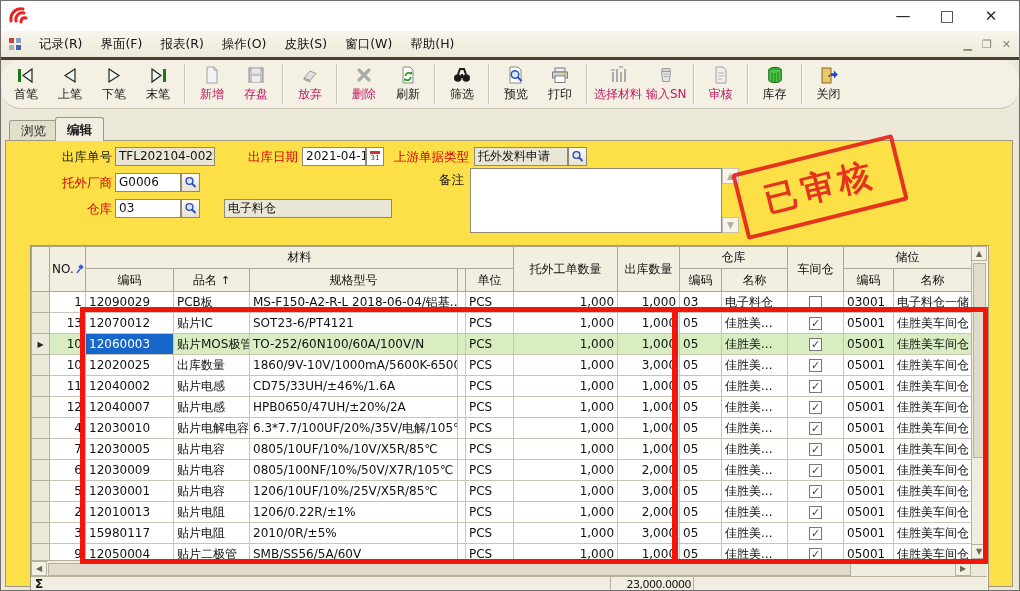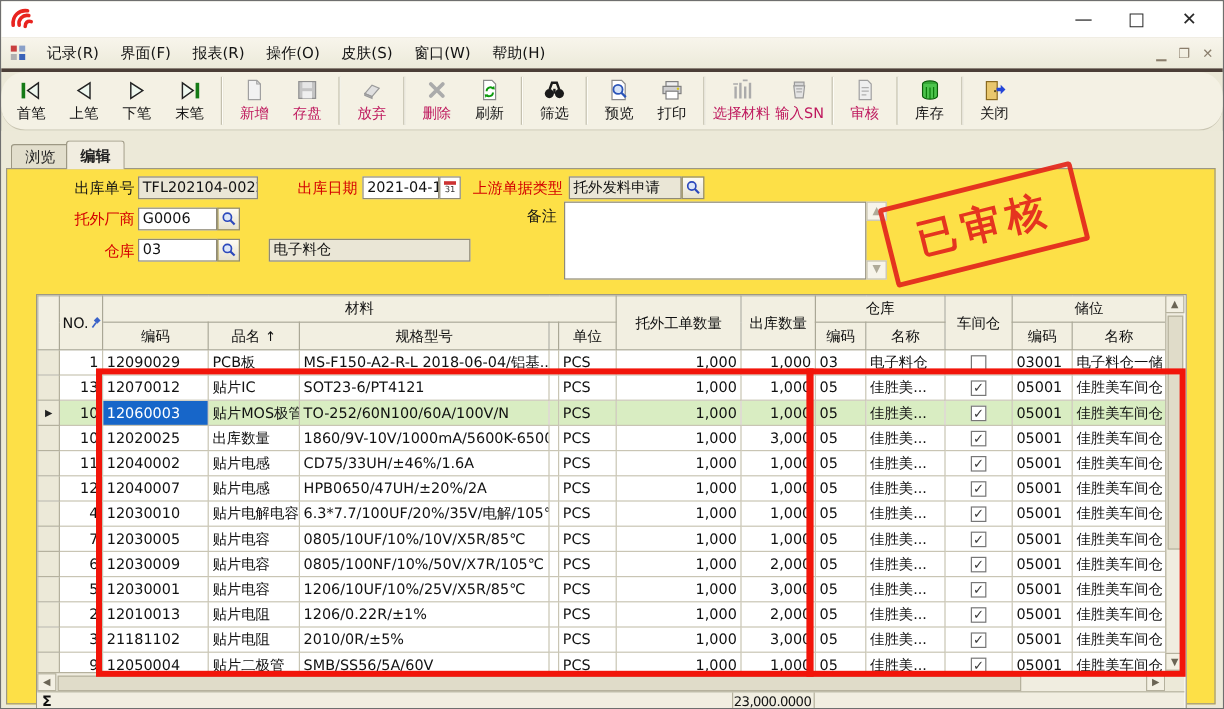--- a/index.html
+++ b/index.html
@@ -87,21 +87,21 @@
   .hscroll{position:absolute;left:0;top:314px;width:940px;height:16px;background:#f0ede0;
            border-top:1px solid #b5b19d;box-sizing:border-box;}
   .sbtn{position:absolute;width:16px;height:15px;background:#f3f0e3;border:1px solid #b5b19d;
         box-sizing:border-box;color:#6b6555;font-size:8px;display:flex;align-items:center;justify-content:center;}
   .sthumb{position:absolute;background:#e0dcc9;border:1px solid #b5b19d;box-sizing:border-box;}
   .corner{position:absolute;left:940px;top:314px;width:16px;height:16px;background:#ece9d8;}
   
   .gsummary{position:absolute;left:0;top:330px;width:956px;height:16px;background:#f1eee1;
             border-top:1px solid #b5b19d;box-sizing:border-box;font-size:12px;}
   .sigma{position:absolute;left:4px;top:0px;font-size:12px;font-weight:bold;color:#111;line-height:15px;}
-  .sum-cell{position:absolute;left:579px;top:0;width:69px;height:15px;border-left:1px solid #b5b19d;
+  .sum-cell{position:absolute;left:579px;top:0;width:84px;height:15px;border-left:1px solid #b5b19d;
             border-right:1px solid #b5b19d;text-align:right;font-size:11px;letter-spacing:-0.5px;
             line-height:15px;padding-right:2px;box-sizing:border-box;color:#111;}
   
   .red-box{position:absolute;left:79px;top:306px;width:908px;height:257px;box-sizing:border-box;
            border:5px solid #f2150a;z-index:50;pointer-events:none;}
   .red-divider{position:absolute;left:671px;top:306px;width:6px;height:257px;background:#f2150a;
                z-index:50;pointer-events:none;}
 </style>
 </head>
 <body>
@@ -553,21 +553,21 @@
                   <td class="num">2,000</td>
                   <td>05</td>
                   <td>佳胜美...</td>
                   <td class="ctr"><span class="cb">✓</span></td>
                   <td>05001</td>
                   <td>佳胜美车间仓</td>
                 </tr>
                 <tr>
                   <td class="ind"></td>
                   <td class="num">3</td>
-                  <td>21181102</td>
+                  <td>15980117</td>
                   <td>贴片电阻</td>
                   <td>2010/0R/±5%</td>
                   <td></td>
                   <td>PCS</td>
                   <td class="num">1,000</td>
                   <td class="num">3,000</td>
                   <td>05</td>
                   <td>佳胜美...</td>
                   <td class="ctr"><span class="cb">✓</span></td>
                   <td>05001</td>

